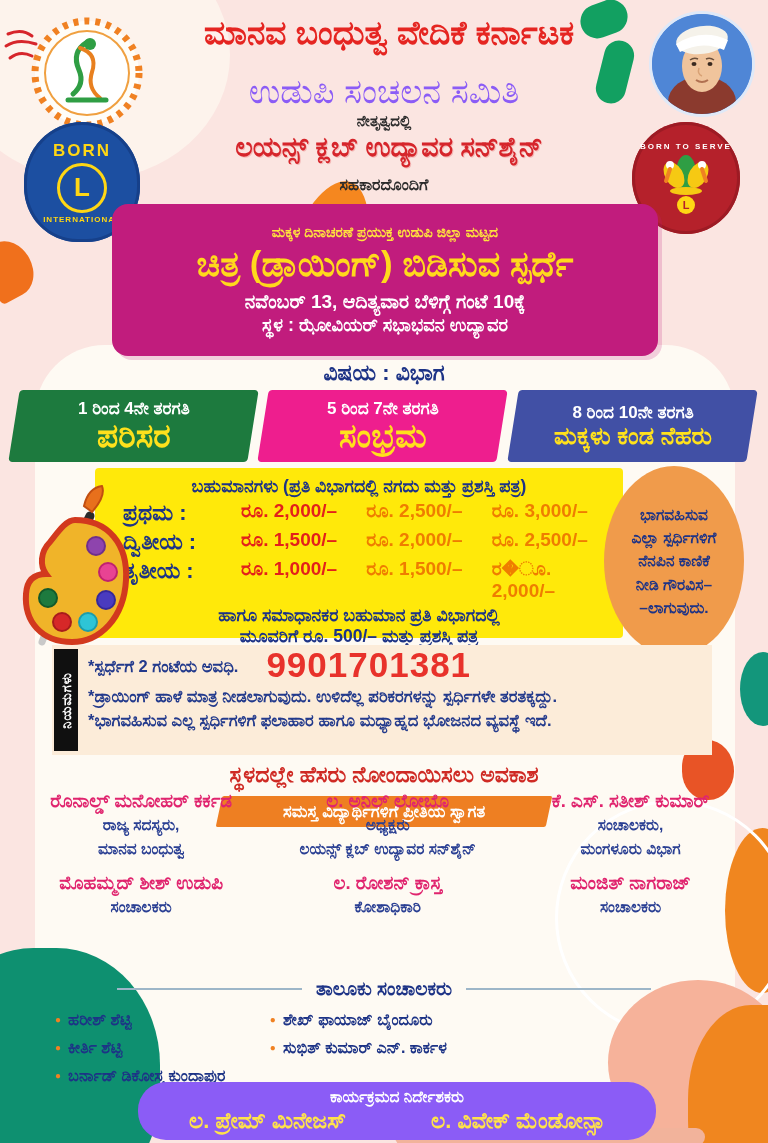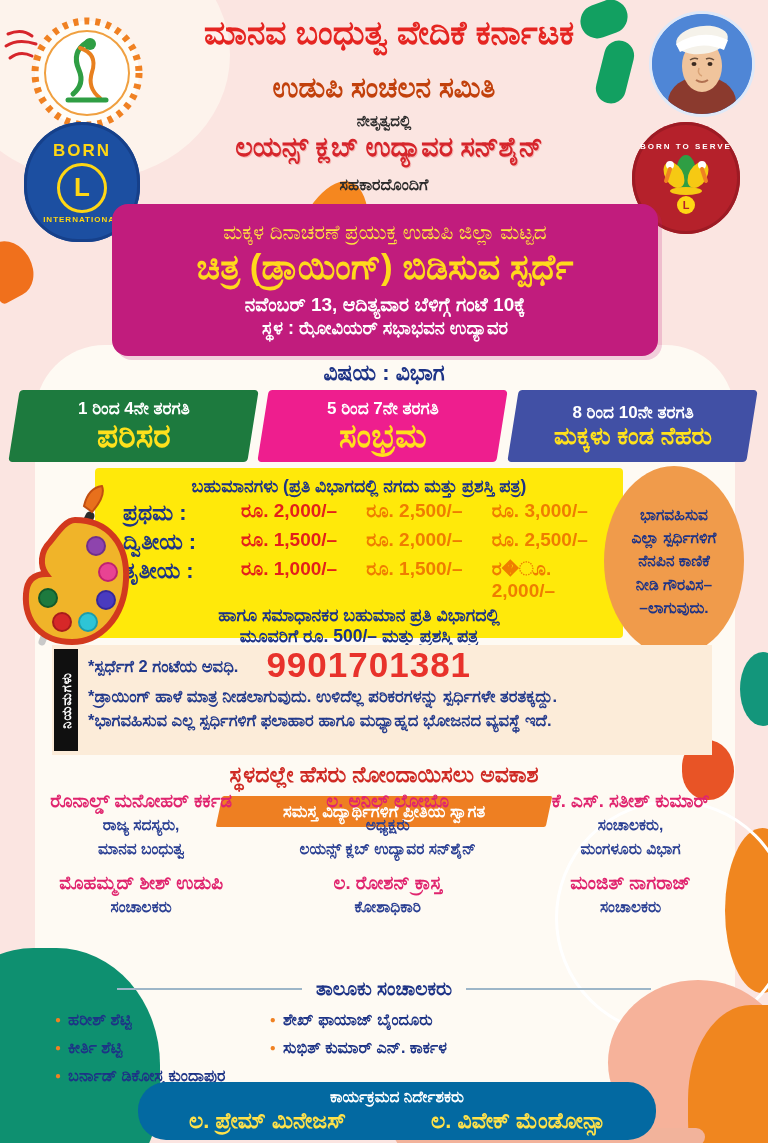--- a/index.html
+++ b/index.html
@@ -21,21 +21,21 @@
   .orange-blob-right{left:725px;top:828px;width:75px;height:165px;background:#f0861f;}
   .salmon-blob-br{left:608px;top:980px;width:180px;height:165px;background:#f6b29a;}
   .teal-blob-bl{left:-70px;top:948px;width:230px;height:260px;background:#0e9070;border-radius:45%;}
   .orange-blob-br2{left:688px;top:1005px;width:140px;height:210px;background:#f0861f;border-radius:45%;}
   .salmon-strip{left:395px;top:1128px;width:310px;height:18px;background:#f2b39b;border-radius:9px;}
   .yellow-arc{left:250px;top:-48px;width:280px;height:110px;border:3px solid #f0b428;border-color:transparent transparent #f0b428 transparent;border-radius:50%;background:transparent;transform:rotate(178deg);}
   .white-ring{left:555px;top:800px;width:230px;height:230px;border:3px solid #ffffff;background:transparent;}
 
   
   .org-title{left:110px;right:100px;top:14px;font-size:33px;font-weight:bold;color:#e52521;}
-  .org-committee{left:140px;right:140px;top:72px;font-size:28px;font-weight:bold;color:#c2410c;}
+  .org-committee{left:140px;right:140px;top:72px;font-size:34px;font-weight:normal;color:#8b5cf6;}
   .lead-note{left:140px;right:140px;top:112px;font-size:15px;font-weight:bold;color:#2b2b2b;}
   .club-line{left:130px;right:120px;top:132px;font-size:27px;font-weight:bold;color:#d6252b;text-shadow:1px 1px 0 #f4b8b6;}
   .coop-note{left:140px;right:140px;top:176px;font-size:16px;font-weight:bold;color:#2b2b2b;}
 
   
   .emblem{left:28px;top:14px;width:118px;height:118px;}
   
   .lions{left:24px;top:122px;width:116px;height:120px;background:#1c4fa1;border-radius:50% 50% 46% 46%;
     display:flex;flex-direction:column;align-items:center;justify-content:center;box-shadow:0 0 0 3px #16408a inset;}
   .lions .l-top{color:#ffd714;font-weight:bold;font-size:17px;letter-spacing:2px;}
@@ -47,21 +47,21 @@
   
   .bts{left:632px;top:122px;width:108px;height:112px;background:#b5212b;border-radius:50%;
     display:flex;flex-direction:column;align-items:center;justify-content:center;box-shadow:0 0 0 3px #9d1b24 inset;}
   .bts .bts-top{color:#ffffff;font-weight:bold;font-size:8px;letter-spacing:2px;}
   .bts .bts-l{width:18px;height:18px;background:#ffd714;border-radius:50%;color:#b5212b;font-size:11px;font-weight:bold;
     display:flex;align-items:center;justify-content:center;margin-top:1px;}
 
   
   .event-block{left:112px;top:204px;width:546px;height:152px;background:#c11c7d;border-radius:16px;
     display:flex;flex-direction:column;align-items:center;justify-content:center;box-shadow:4px 4px 0 #c11c7d33;}
-  .ev-line1{font-size:20px;font-weight:normal;color:#ffe23d;}
+  .ev-line1{font-size:14px;font-weight:bold;color:#ffe23d;}
   .ev-title{font-size:35px;font-weight:bold;color:#ffd91c;margin-top:3px;}
   .ev-datetime{font-size:19px;font-weight:bold;color:#ffffff;margin-top:6px;}
   .ev-venue{font-size:18px;font-weight:bold;color:#ffffff;margin-top:2px;}
   .subject{left:0;right:0;top:360px;font-size:22px;font-weight:bold;color:#1d3386;}
 
   
   .cats{left:14px;right:16px;top:390px;display:flex;gap:10px;height:72px;}
   .cat{flex:1;transform:skewX(-9deg);border-radius:4px;display:flex;flex-direction:column;align-items:center;justify-content:center;}
   .cat-inner{transform:skewX(9deg);text-align:center;}
   .cat1{background:#1d7a3e;}
@@ -112,21 +112,21 @@
   .taluk-head{left:0;right:0;top:978px;display:flex;align-items:center;justify-content:center;gap:14px;}
   .taluk-head .line{width:185px;height:2px;background:#9db6c8;}
   .taluk-head .txt{font-size:19px;font-weight:bold;color:#1d3386;}
   .taluk-list{left:55px;right:20px;top:1006px;display:grid;grid-template-columns:31% 38% 31%;}
   .tcol{list-style:none;margin:0;padding:0;}
   .tcol li{font-size:16px;font-weight:bold;color:#1d3386;line-height:1.75;}
   .tcol li::before{content:"●";color:#f08122;font-size:10px;margin-right:7px;vertical-align:2px;}
   .tcol li.no-bullet::before{content:"";margin-right:17px;}
 
   
-  .directors{left:138px;top:1082px;width:518px;height:58px;background:#0369a1;border-radius:28px;
+  .directors{left:138px;top:1082px;width:518px;height:58px;background:#8b5cf6;border-radius:28px;
     display:flex;flex-direction:column;align-items:center;justify-content:center;}
   .dir-head{font-size:15.5px;font-weight:bold;color:#ffffff;}
   .dir-names{display:flex;gap:85px;margin-top:2px;}
   .dir-name{font-size:22px;font-weight:bold;color:#ffe24a;}
 </style>
 </head>
 <body>
 
 <div class="poster">
 

